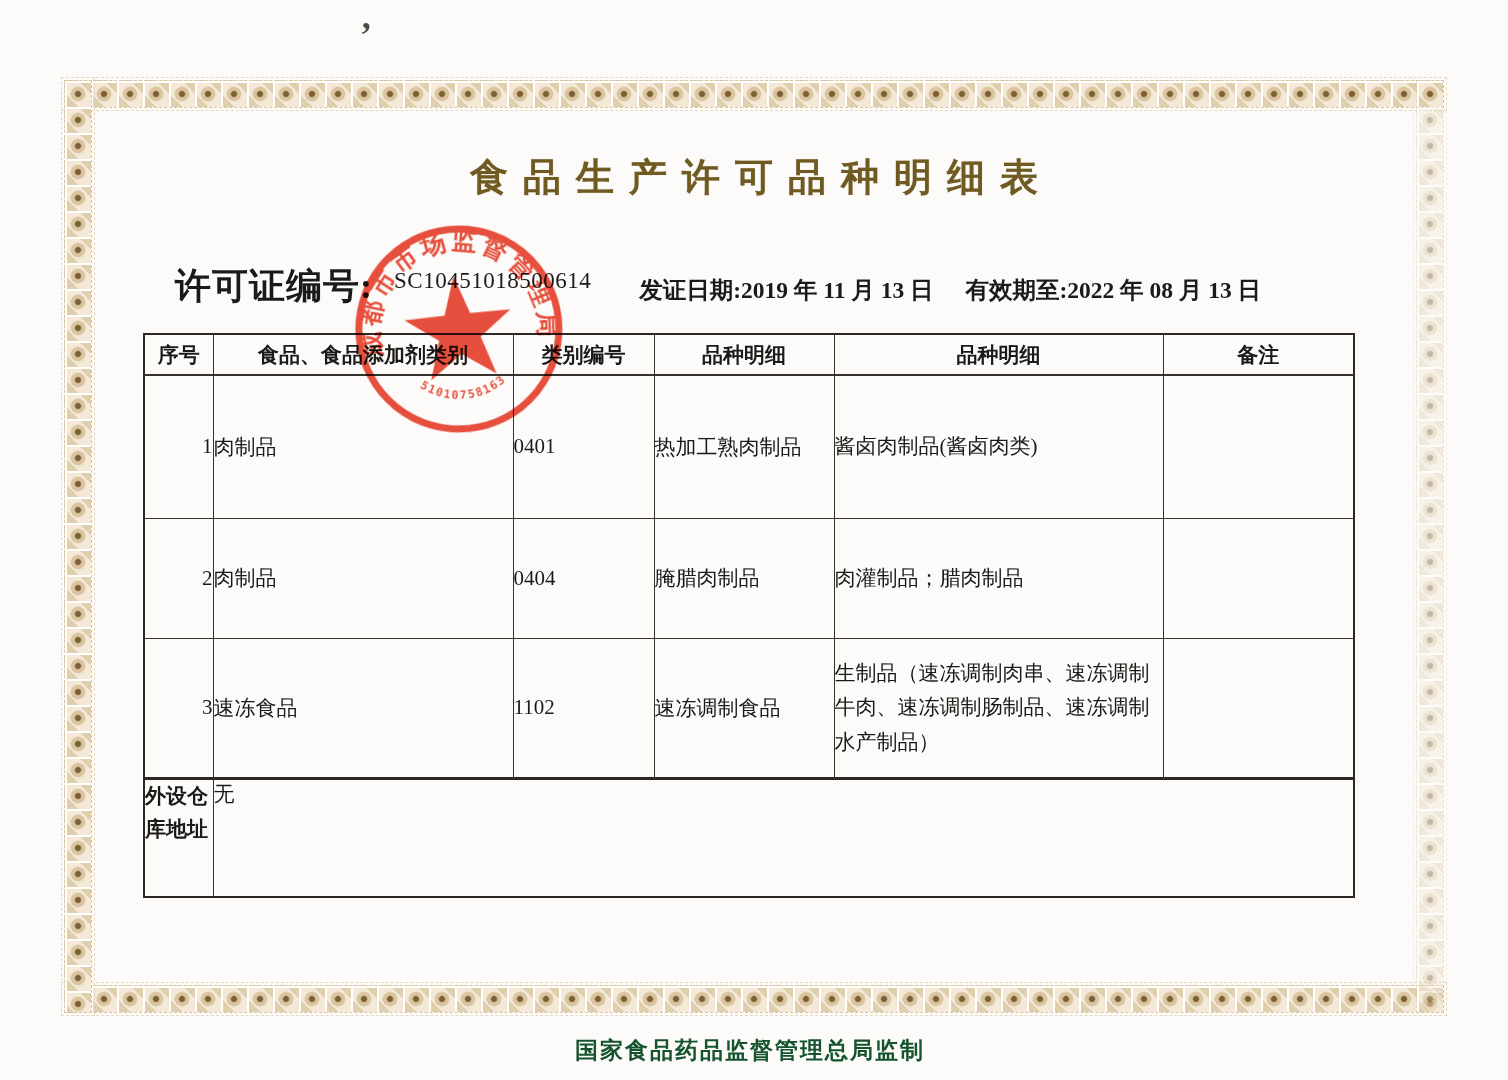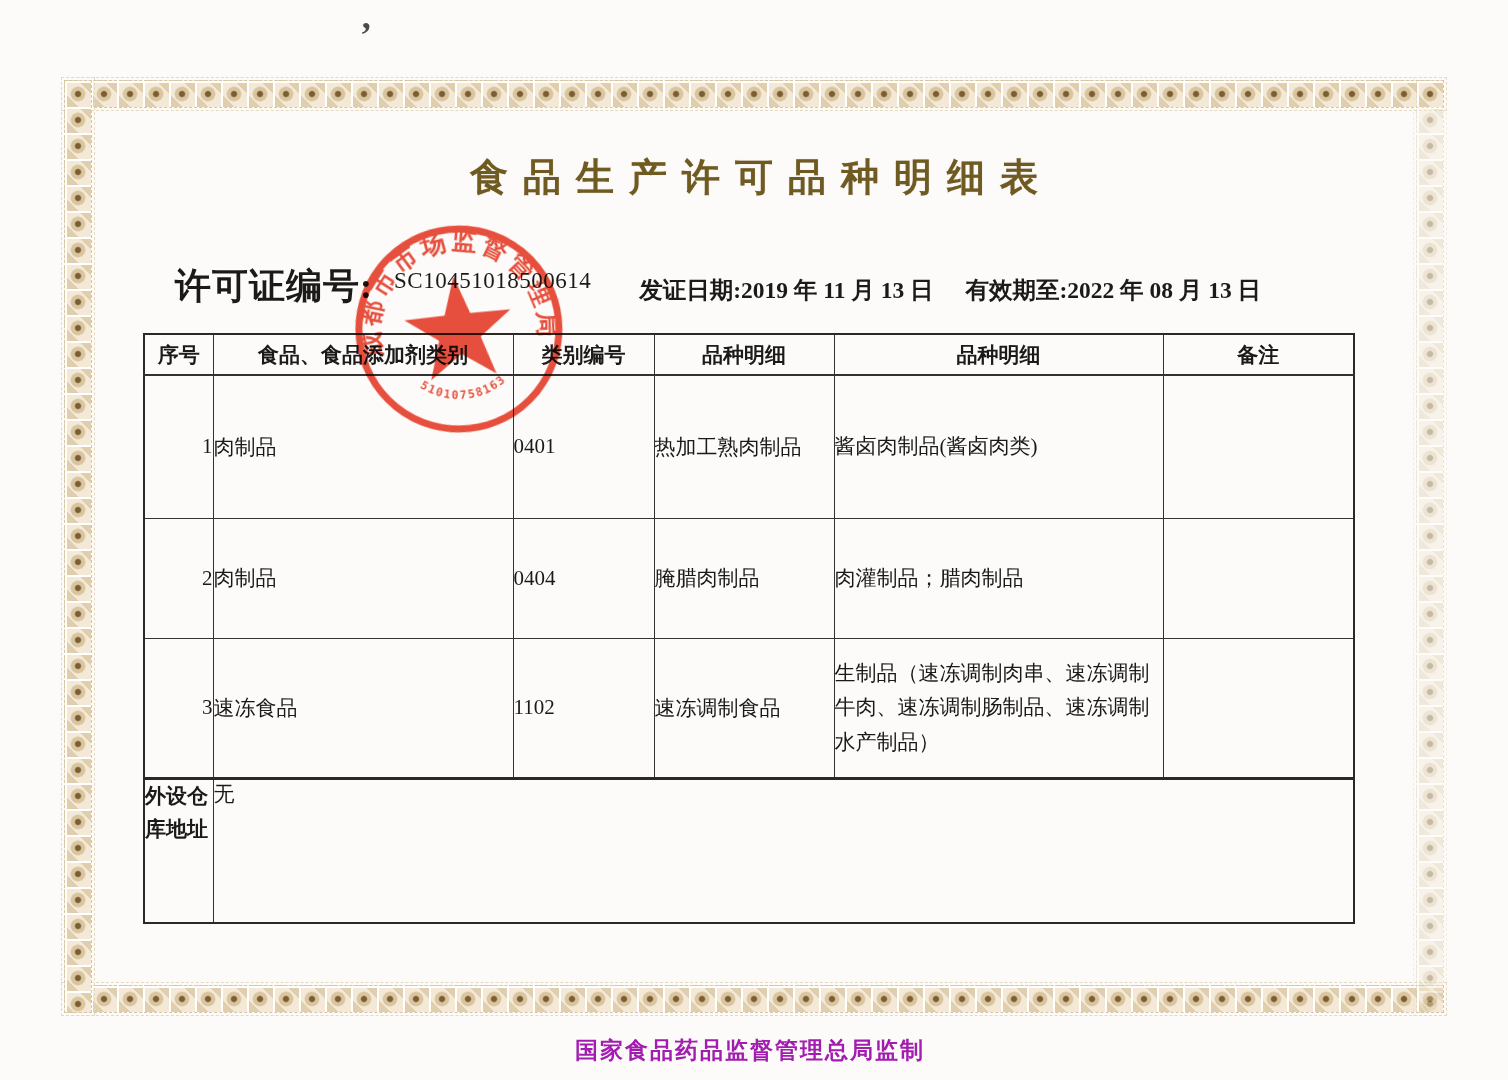--- a/index.html
+++ b/index.html
@@ -59,36 +59,36 @@
   table.main th, table.main td{
     border:1.6px solid #35312c;
     font-size:21px;vertical-align:middle;
     padding:0;overflow:hidden;
   }
   table.main{border:2.3px solid #2c2925;}
   th{font-size:23px;font-weight:bold;text-align:center;}
   tr.hdr{height:41px;}
   tr.hdr th{border-bottom-width:2.2px;}
   tr.r1{height:143px;} tr.r2{height:120px;} tr.r3{height:140px;}
-  tr.wh{height:145px;}
+  tr.wh{height:119px;}
   tr.wh td{border-top:3px solid #2c2925;vertical-align:top;}
   td.num{text-align:right;padding-right:7px;}
   td.cat,td.name{padding-left:12px;}
   td.code{padding-left:25px;}
   td.detail{padding-left:13px;padding-right:8px;line-height:1.65;}
   td.wh-label{
     font-weight:bold;font-size:24px;line-height:1.58;
     padding:5px 4px 0 9px;vertical-align:top;
   }
   td.wh-value{padding:12px 0 0 13px;font-size:22px;}
 
   
   .doc-footer{
     position:absolute;left:0;top:1035px;width:1500px;text-align:center;
-    font-size:23px;font-weight:bold;letter-spacing:2px;color:#a21caf;
+    font-size:23px;font-weight:bold;letter-spacing:2px;color:#14532d;
   }
 
   
   .seal{
     position:absolute;left:349px;top:213px;width:220px;height:234px;
     transform:rotate(-6deg);
     opacity:.88;mix-blend-mode:multiply;
     filter:blur(.35px) saturate(1.08);
     pointer-events:none;
   }

